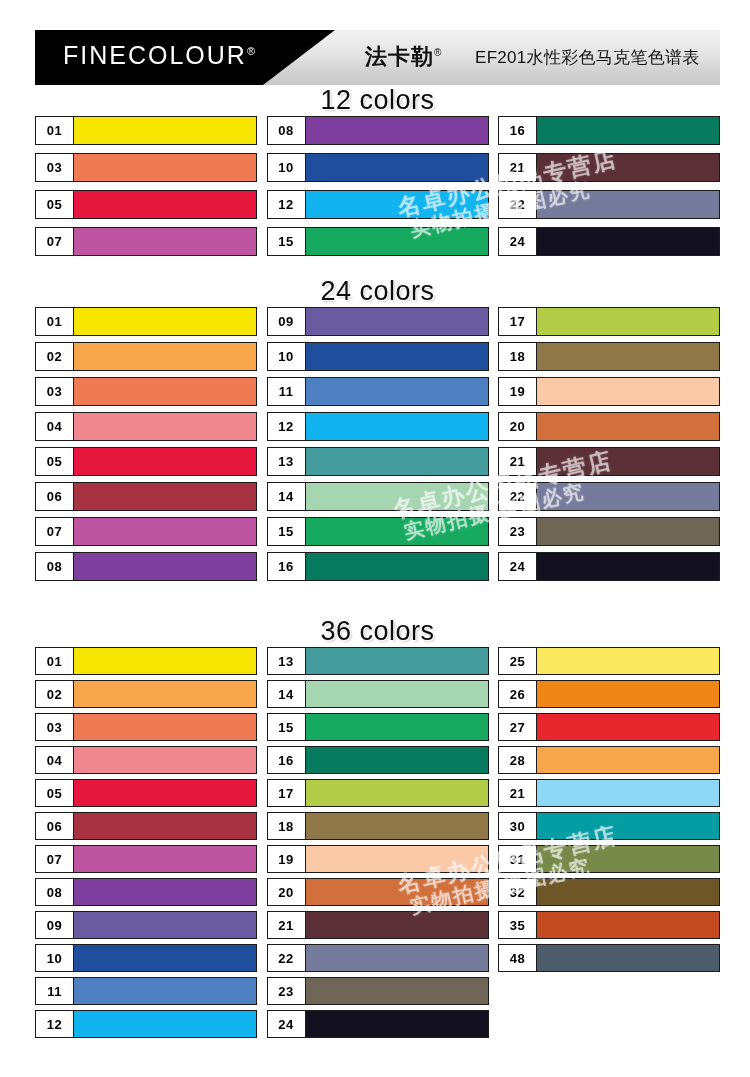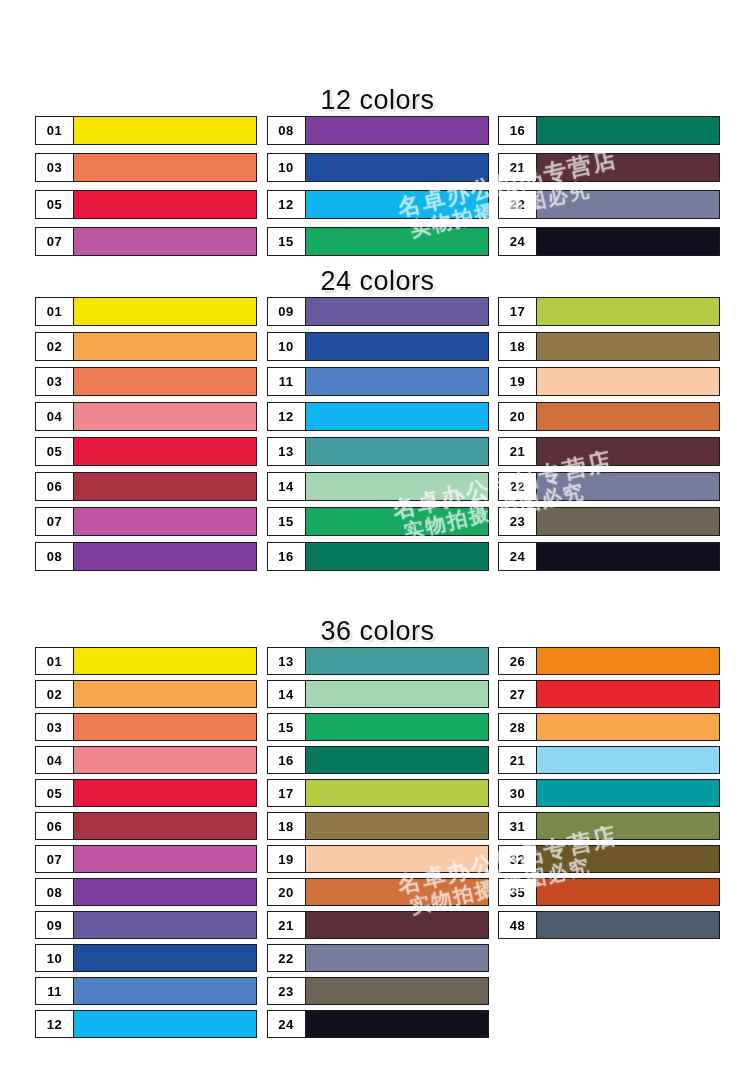--- a/index.html
+++ b/index.html
@@ -161,20 +161,30 @@
   .wm-c { left: 390px; top: 470px; }
   .wm-d { left: 402px; top: 498px; font-size: 20px; }
   .wm-e { left: 395px; top: 845px; }
   .wm-f { left: 408px; top: 873px; font-size: 20px; }
 </style>
 </head>
 <body>
 
 <div class="page">
 
+  <div class="header">
+    <div class="logo-banner"></div>
+    <div class="logo-text">
+      <span>FINECOLOUR</span><span class="reg">®</span>
+    </div>
+    <div class="brand-cn">
+      <span>法卡勒</span><span class="reg">®</span>
+    </div>
+    <div class="header-title">EF201水性彩色马克笔色谱表</div>
+  </div>
 
   <div id="sections-host">
       <div class="section sec12" style="top: 85px;">
         <div class="section-title">12 colors</div>
         <div class="grid">
           <div class="col">
             <div class="swatch-row">
               <div class="swatch-label">01</div>
               <div class="swatch-color" style="background: rgb(245, 229, 0);"></div>
             </div>
@@ -222,21 +232,21 @@
               <div class="swatch-label">22</div>
               <div class="swatch-color" style="background: rgb(119, 123, 155);"></div>
             </div>
             <div class="swatch-row">
               <div class="swatch-label">24</div>
               <div class="swatch-color" style="background: rgb(19, 17, 31);"></div>
             </div>
           </div>
         </div>
       </div>
-      <div class="section sec24" style="top: 266px;">
+      <div class="section sec24" style="top: 276px;">
         <div class="section-title">24 colors</div>
         <div class="grid">
           <div class="col">
             <div class="swatch-row">
               <div class="swatch-label">01</div>
               <div class="swatch-color" style="background: rgb(245, 229, 0);"></div>
             </div>
             <div class="swatch-row">
               <div class="swatch-label">02</div>
               <div class="swatch-color" style="background: rgb(248, 166, 75);"></div>
@@ -433,20 +443,24 @@
             <div class="swatch-row">
               <div class="swatch-label">23</div>
               <div class="swatch-color" style="background: rgb(111, 102, 88);"></div>
             </div>
             <div class="swatch-row">
               <div class="swatch-label">24</div>
               <div class="swatch-color" style="background: rgb(19, 17, 31);"></div>
             </div>
           </div>
           <div class="col">
+            <div class="swatch-row">
+              <div class="swatch-label">25</div>
+              <div class="swatch-color" style="background: rgb(250, 233, 94);"></div>
+            </div>
             <div class="swatch-row">
               <div class="swatch-label">26</div>
               <div class="swatch-color" style="background: rgb(240, 133, 24);"></div>
             </div>
             <div class="swatch-row">
               <div class="swatch-label">27</div>
               <div class="swatch-color" style="background: rgb(232, 38, 46);"></div>
             </div>
             <div class="swatch-row">
               <div class="swatch-label">28</div>

